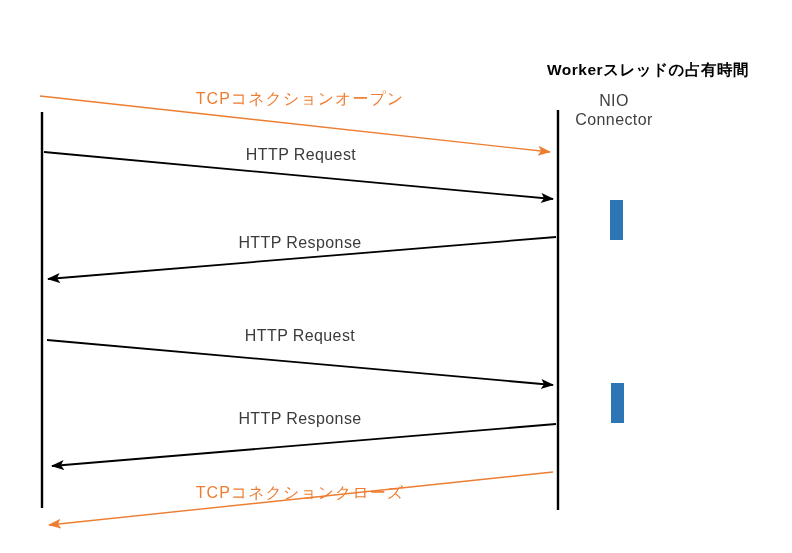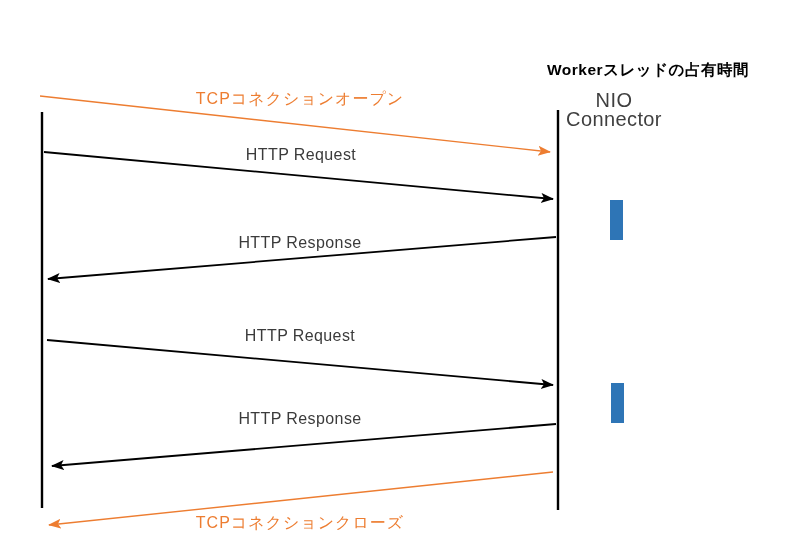--- a/index.html
+++ b/index.html
@@ -63,21 +63,21 @@
     font-weight: bold;
     color: #000000;
     letter-spacing: 0.5px;
   }
   .connector-label {
     position: absolute;
     left: 614px;
     top: 91px;
     transform: translateX(-50%);
     text-align: center;
-    font-size: 20px;
+    font-size: 16px;
     line-height: 19px;
     color: #3f3f3f;
     letter-spacing: 0.4px;
   }
   .occupancy-bar {
     position: absolute;
     width: 13px;
     height: 40px;
     background: var(--occupancy-bar, #2E75B6);
   }
@@ -118,21 +118,21 @@
   <div class="lbl lbl-tcp" style="left:292px; top:89px;margin-left:8px;">TCPコネクションオープン</div>
 
   <div class="lbl" style="left:301px; top:146px;">HTTP Request</div>
 
   <div class="lbl" style="left:300px; top:234px;">HTTP Response</div>
 
   <div class="lbl" style="left:300px; top:327px;">HTTP Request</div>
 
   <div class="lbl" style="left:300px; top:410px;">HTTP Response</div>
 
-  <div class="lbl lbl-tcp" style="left:300px; top:513px;">TCPコネクションクローズ</div>
+  <div class="lbl lbl-tcp" style="left:300px; top:483px;">TCPコネクションクローズ</div>
 
   <div class="title">Workerスレッドの占有時間</div>
 
   <div class="connector-label">
     <div>NIO</div>
     <div>Connector</div>
   </div>
 
   <div class="occupancy-bar bar1"></div>
   <div class="occupancy-bar bar2"></div>

